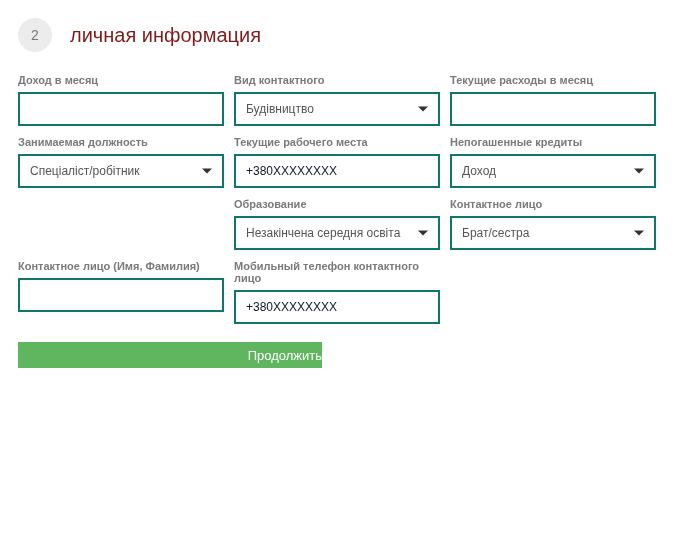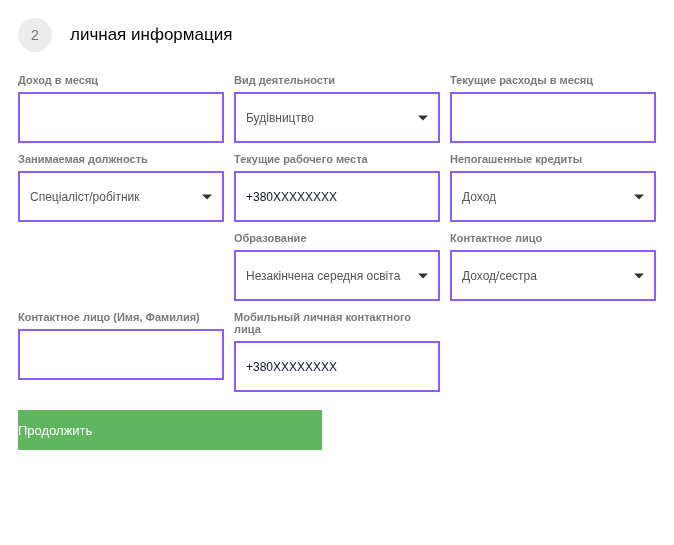--- a/index.html
+++ b/index.html
@@ -20,43 +20,43 @@
     height: 34px;
     border-radius: 50%;
     background: #ececec;
     display: flex;
     align-items: center;
     justify-content: center;
     color: #777;
     font-size: 14px;
   }
   .step-title {
-    color: #000000;
-    font-size: 17px;
+    color: #7f1d1d;
+    font-size: 20px;
   }
   .grid {
     display: grid;
     grid-template-columns: 1fr 1fr 1fr;
     column-gap: 30px;
     row-gap: 18px;
     gap: 10px;
   }
   .field {}
   .label {
     color: #7a7a7a;
     font-size: 11px;
     font-weight: bold;
     margin-bottom: 6px;
     display: block;
   }
   .control {
     position: relative;
     width: 100%;
-    height: 51px;
-    border: 2px solid #8b5cf6;
+    height: 34px;
+    border: 2px solid #0f766e;
     background: #fff;
     display: flex;
     align-items: center;
     padding: 0 10px;
   }
   .control.select::after {
     content: "";
     position: absolute;
     right: 10px;
     top: 50%;
@@ -67,26 +67,26 @@
     border-top: 5px solid #333;
   }
   .value, .placeholder {
     font-size: 12px;
     color: #555;
   }
   .placeholder { color: #0f172a; }
   .continue {
     margin-top: 18px;
     width: 304px;
-    height: 40px;
+    height: 26px;
     background: #5fb65f;
     color: #fff;
     display: flex;
     align-items: center;
-    justify-content: flex-start;
+    justify-content: flex-end;
     font-size: 13px;
     border: none;
     cursor: pointer;
   }
 </style>
 </head>
 <body>
 
 <div class="header">
   <div class="step-circle">
@@ -98,21 +98,21 @@
 <div class="grid">
 
   <div class="field">
     <span class="label">Доход в месяц</span>
     <div class="control">
       <span class="value"></span>
     </div>
   </div>
 
   <div class="field">
-    <span class="label">Вид деятельности</span>
+    <span class="label">Вид контактного</span>
     <div class="control select">
       <span class="value">Будівництво</span>
     </div>
   </div>
   <div class="field">
     <span class="label">Текущие расходы в месяц</span>
     <div class="control">
       <span class="value"></span>
     </div>
   </div>
@@ -141,32 +141,32 @@
 
   <div class="field">
     <span class="label">Образование</span>
     <div class="control select">
       <span class="value">Незакінчена середня освіта</span>
     </div>
   </div>
   <div class="field">
     <span class="label">Контактное лицо</span>
     <div class="control select">
-      <span class="value">Доход/сестра</span>
+      <span class="value">Брат/сестра</span>
     </div>
   </div>
 
   <div class="field">
     <span class="label">Контактное лицо (Имя, Фамилия)</span>
     <div class="control">
       <span class="value"></span>
     </div>
   </div>
   <div class="field">
-    <span class="label">Мобильный личная контактного лица</span>
+    <span class="label">Мобильный телефон контактного лицо</span>
     <div class="control">
       <span class="placeholder">+380XXXXXXXX</span>
     </div>
   </div>
 
 </div>
 
 <button class="continue">
   <span>Продолжить</span>
 </button>

